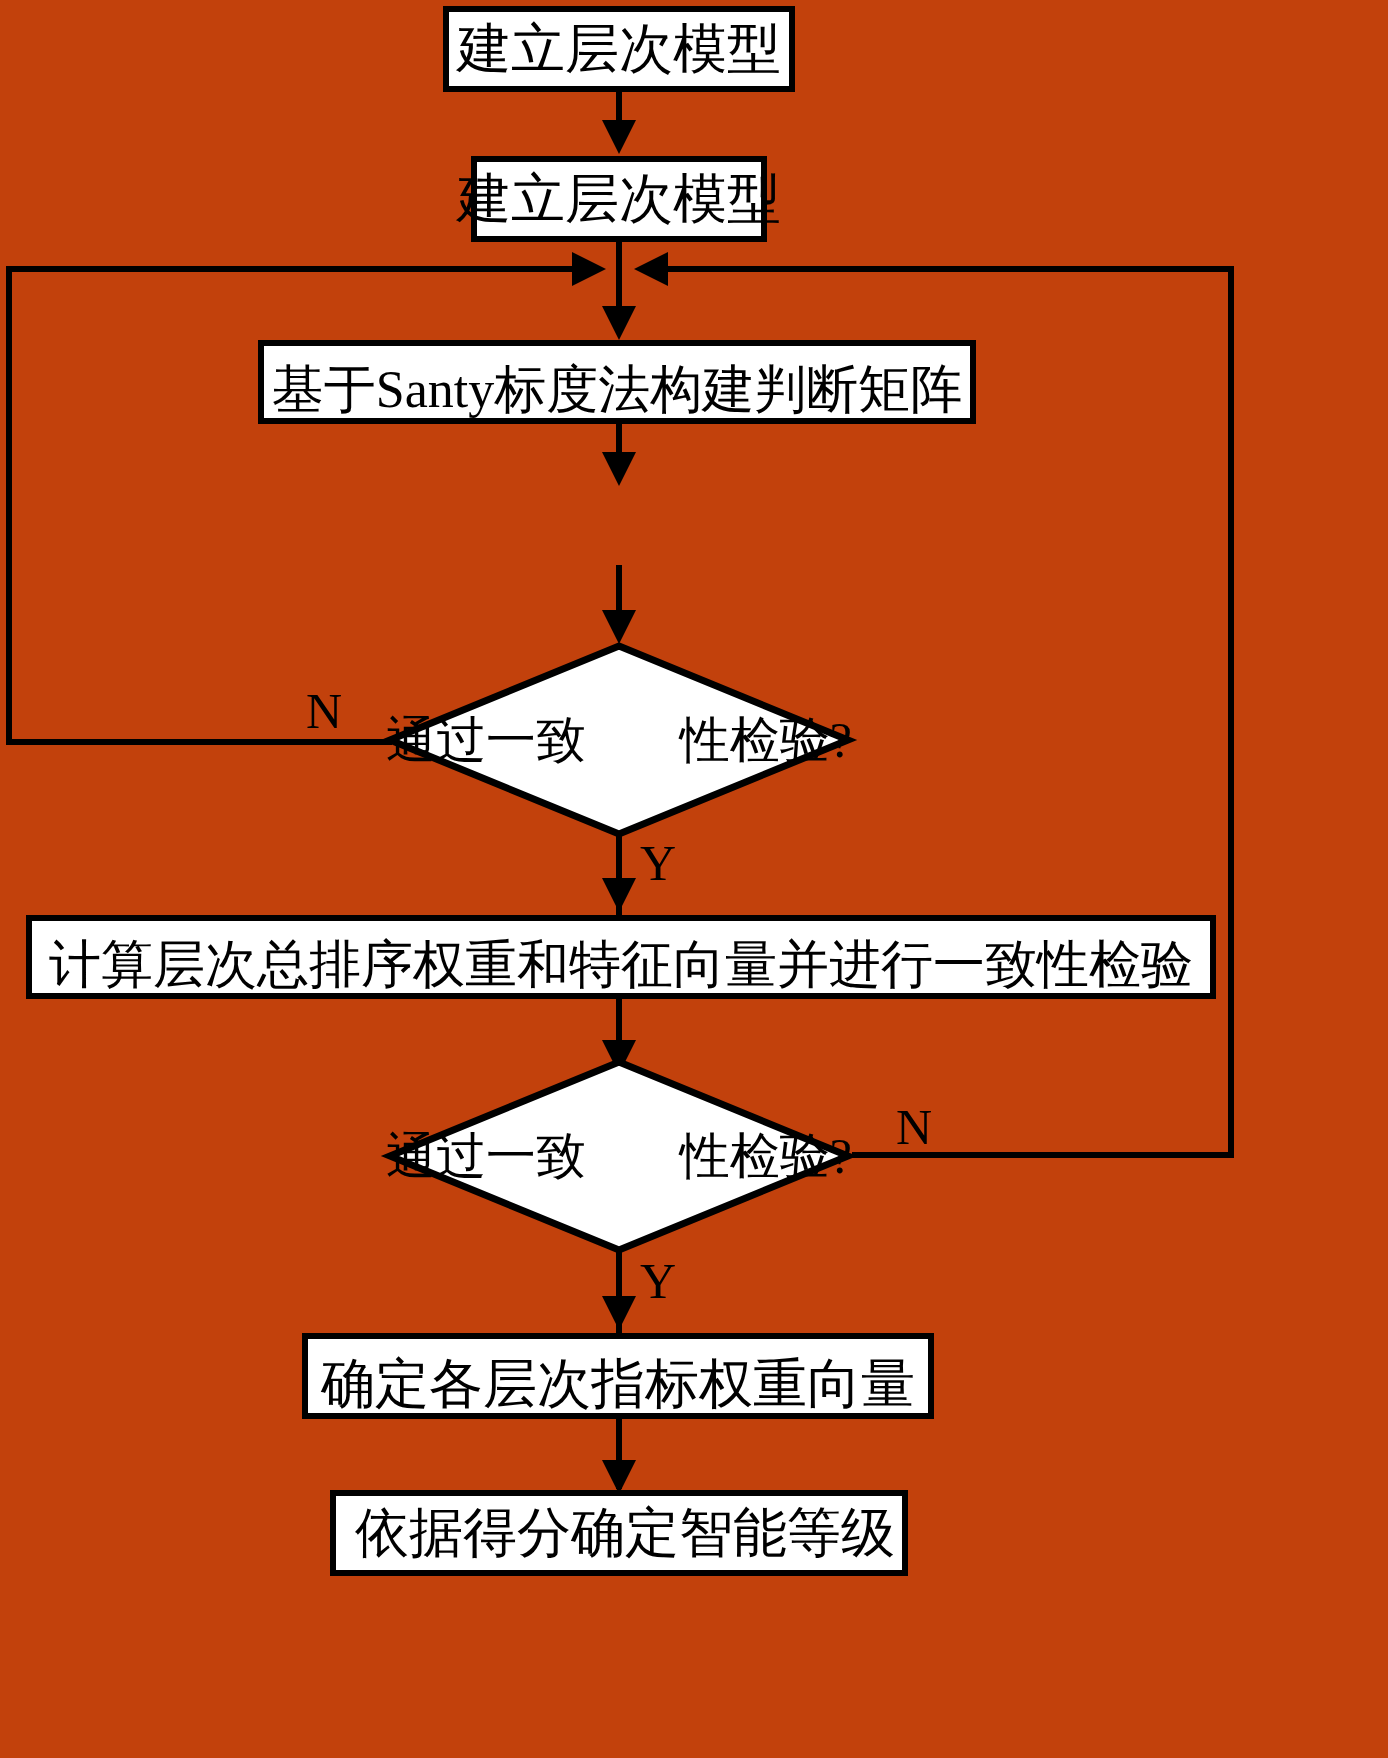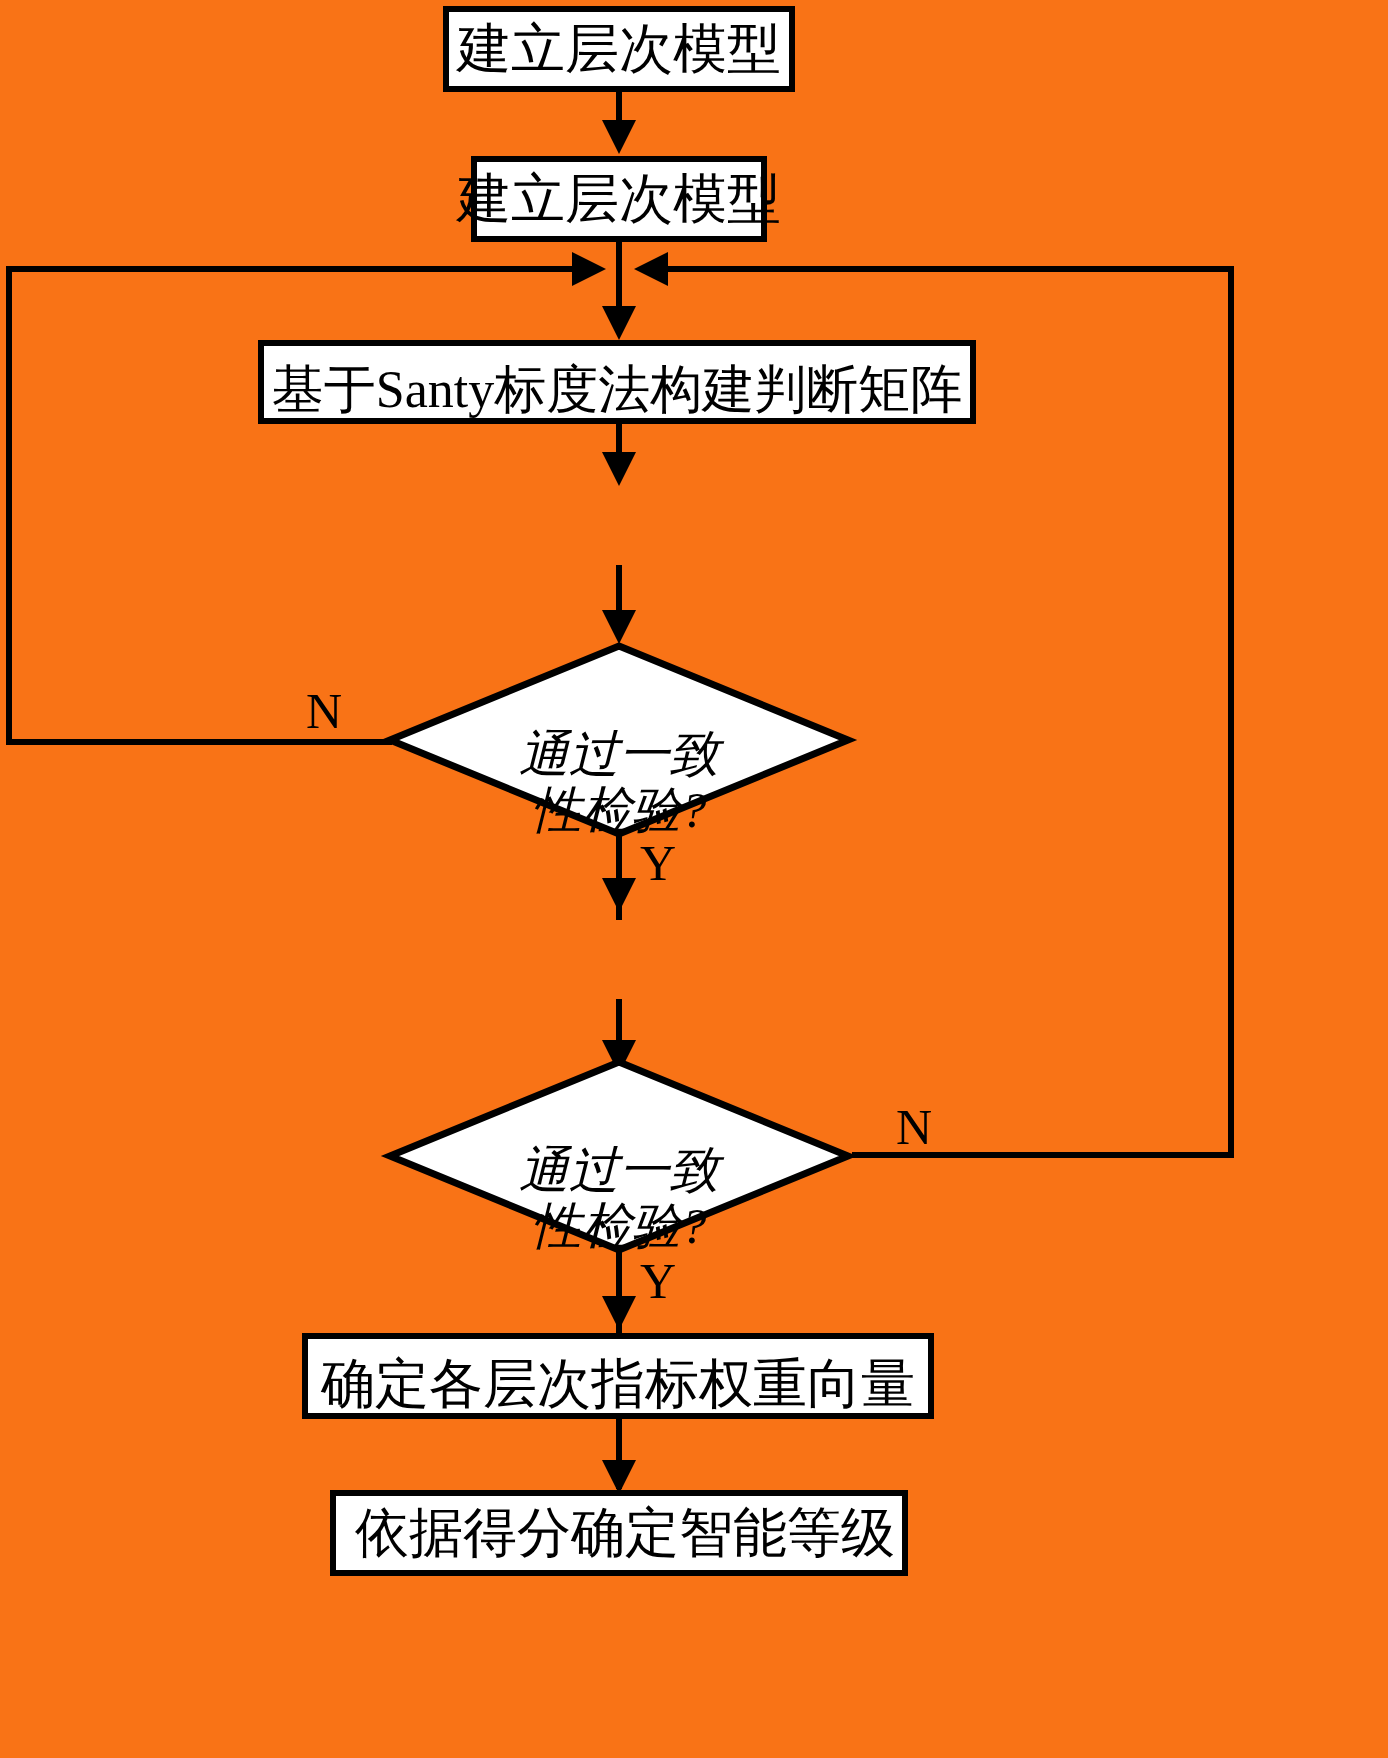--- a/index.html
+++ b/index.html
@@ -7,21 +7,21 @@
     padding: 0;
     background: #ffffff;
   }
   body {
     font-family: "Liberation Serif", "DejaVu Serif", serif;
   }
   #flowchart {
     position: relative;
     width: 1388px;
     height: 1758px;
-    background: #f97316;
+    background: #c2410c;
     overflow: hidden;
   }
 
   
   .node-box {
     position: absolute;
     box-sizing: border-box;
     border: 6px solid #000000;
     background: #ffffff;
     display: flex;
@@ -44,29 +44,28 @@
     display: block;
     overflow: visible;
   }
   .diamond-label {
     position: absolute;
     left: 0;
     top: 0;
     width: 100%;
     height: 100%;
     display: flex;
-    flex-direction: column;
+    flex-direction: row;
     align-items: center;
-    justify-content: flex-end;
+    justify-content: space-between;
     font-size: 50px;
     line-height: 1.12;
     color: #000000;
     white-space: nowrap;
     pointer-events: none;
-    font-style: italic;
   }
 
   
   .vline {
     position: absolute;
     width: 6px;
     background: #000000;
   }
   .hline {
     position: absolute;
@@ -158,20 +157,23 @@
       <span>性检验?</span>
     </div>
   </div>
 
   <div class="branch-label" style="left:306px; top:686px;">N</div>
 
   <div class="vline" style="left:616px; top:834px; height:86px;"></div>
   <div class="arrow-down" style="left:602px; top:878px;"></div>
   <div class="branch-label" style="left:640px; top:838px;">Y</div>
 
+  <div class="node-box fs-mid" style="left:26px; top:915px; width:1190px; height:84px;">
+    <span>计算层次总排序权重和特征向量并进行一致性检验</span>
+  </div>
 
   <div class="vline" style="left:616px; top:999px; height:68px;"></div>
   <div class="arrow-down" style="left:602px; top:1040px;"></div>
 
   <div class="diamond-wrap" style="left:386px; top:1058px; width:466px; height:196px;">
     <svg width="466" height="196" viewBox="0 0 466 196">
       <polygon points="233,4 462,98 233,192 4,98" fill="#ffffff" stroke="#000000" stroke-width="7" stroke-linejoin="miter"></polygon>
     </svg>
     <div class="diamond-label">
       <span>通过一致</span>

